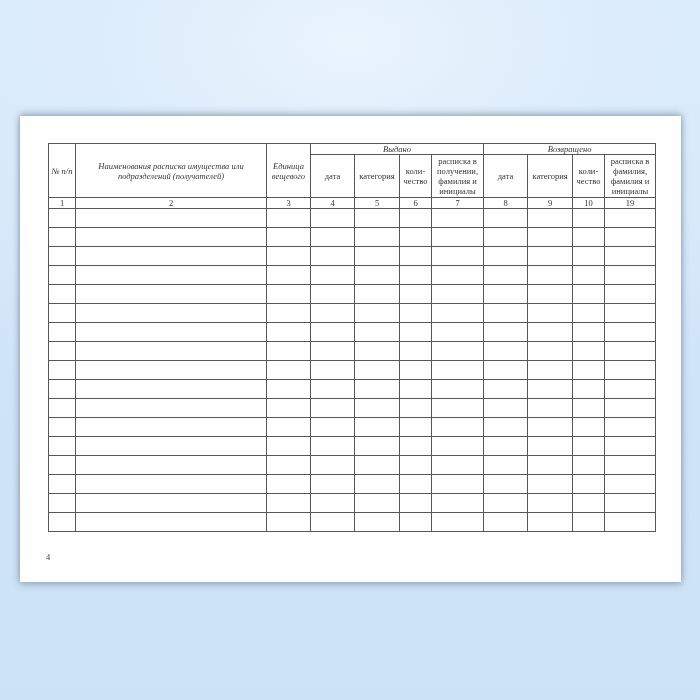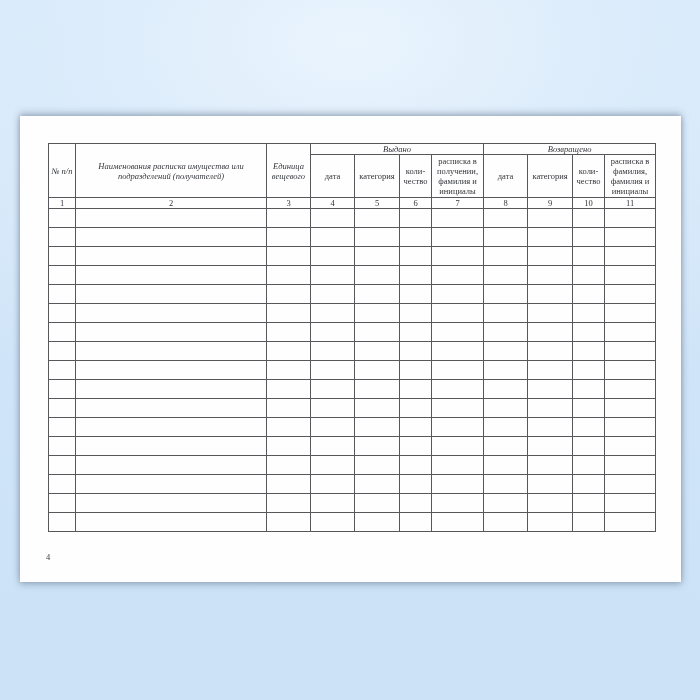--- a/index.html
+++ b/index.html
@@ -95,21 +95,21 @@
           <td>1</td>
           <td>2</td>
           <td>3</td>
           <td>4</td>
           <td>5</td>
           <td>6</td>
           <td>7</td>
           <td>8</td>
           <td>9</td>
           <td>10</td>
-          <td>11</td>
+          <td>19</td>
         </tr>
       </thead>
       <tbody class="data-rows" id="rows">
           <tr>
             <td></td>
             <td></td>
             <td></td>
             <td></td>
             <td></td>
             <td></td>

